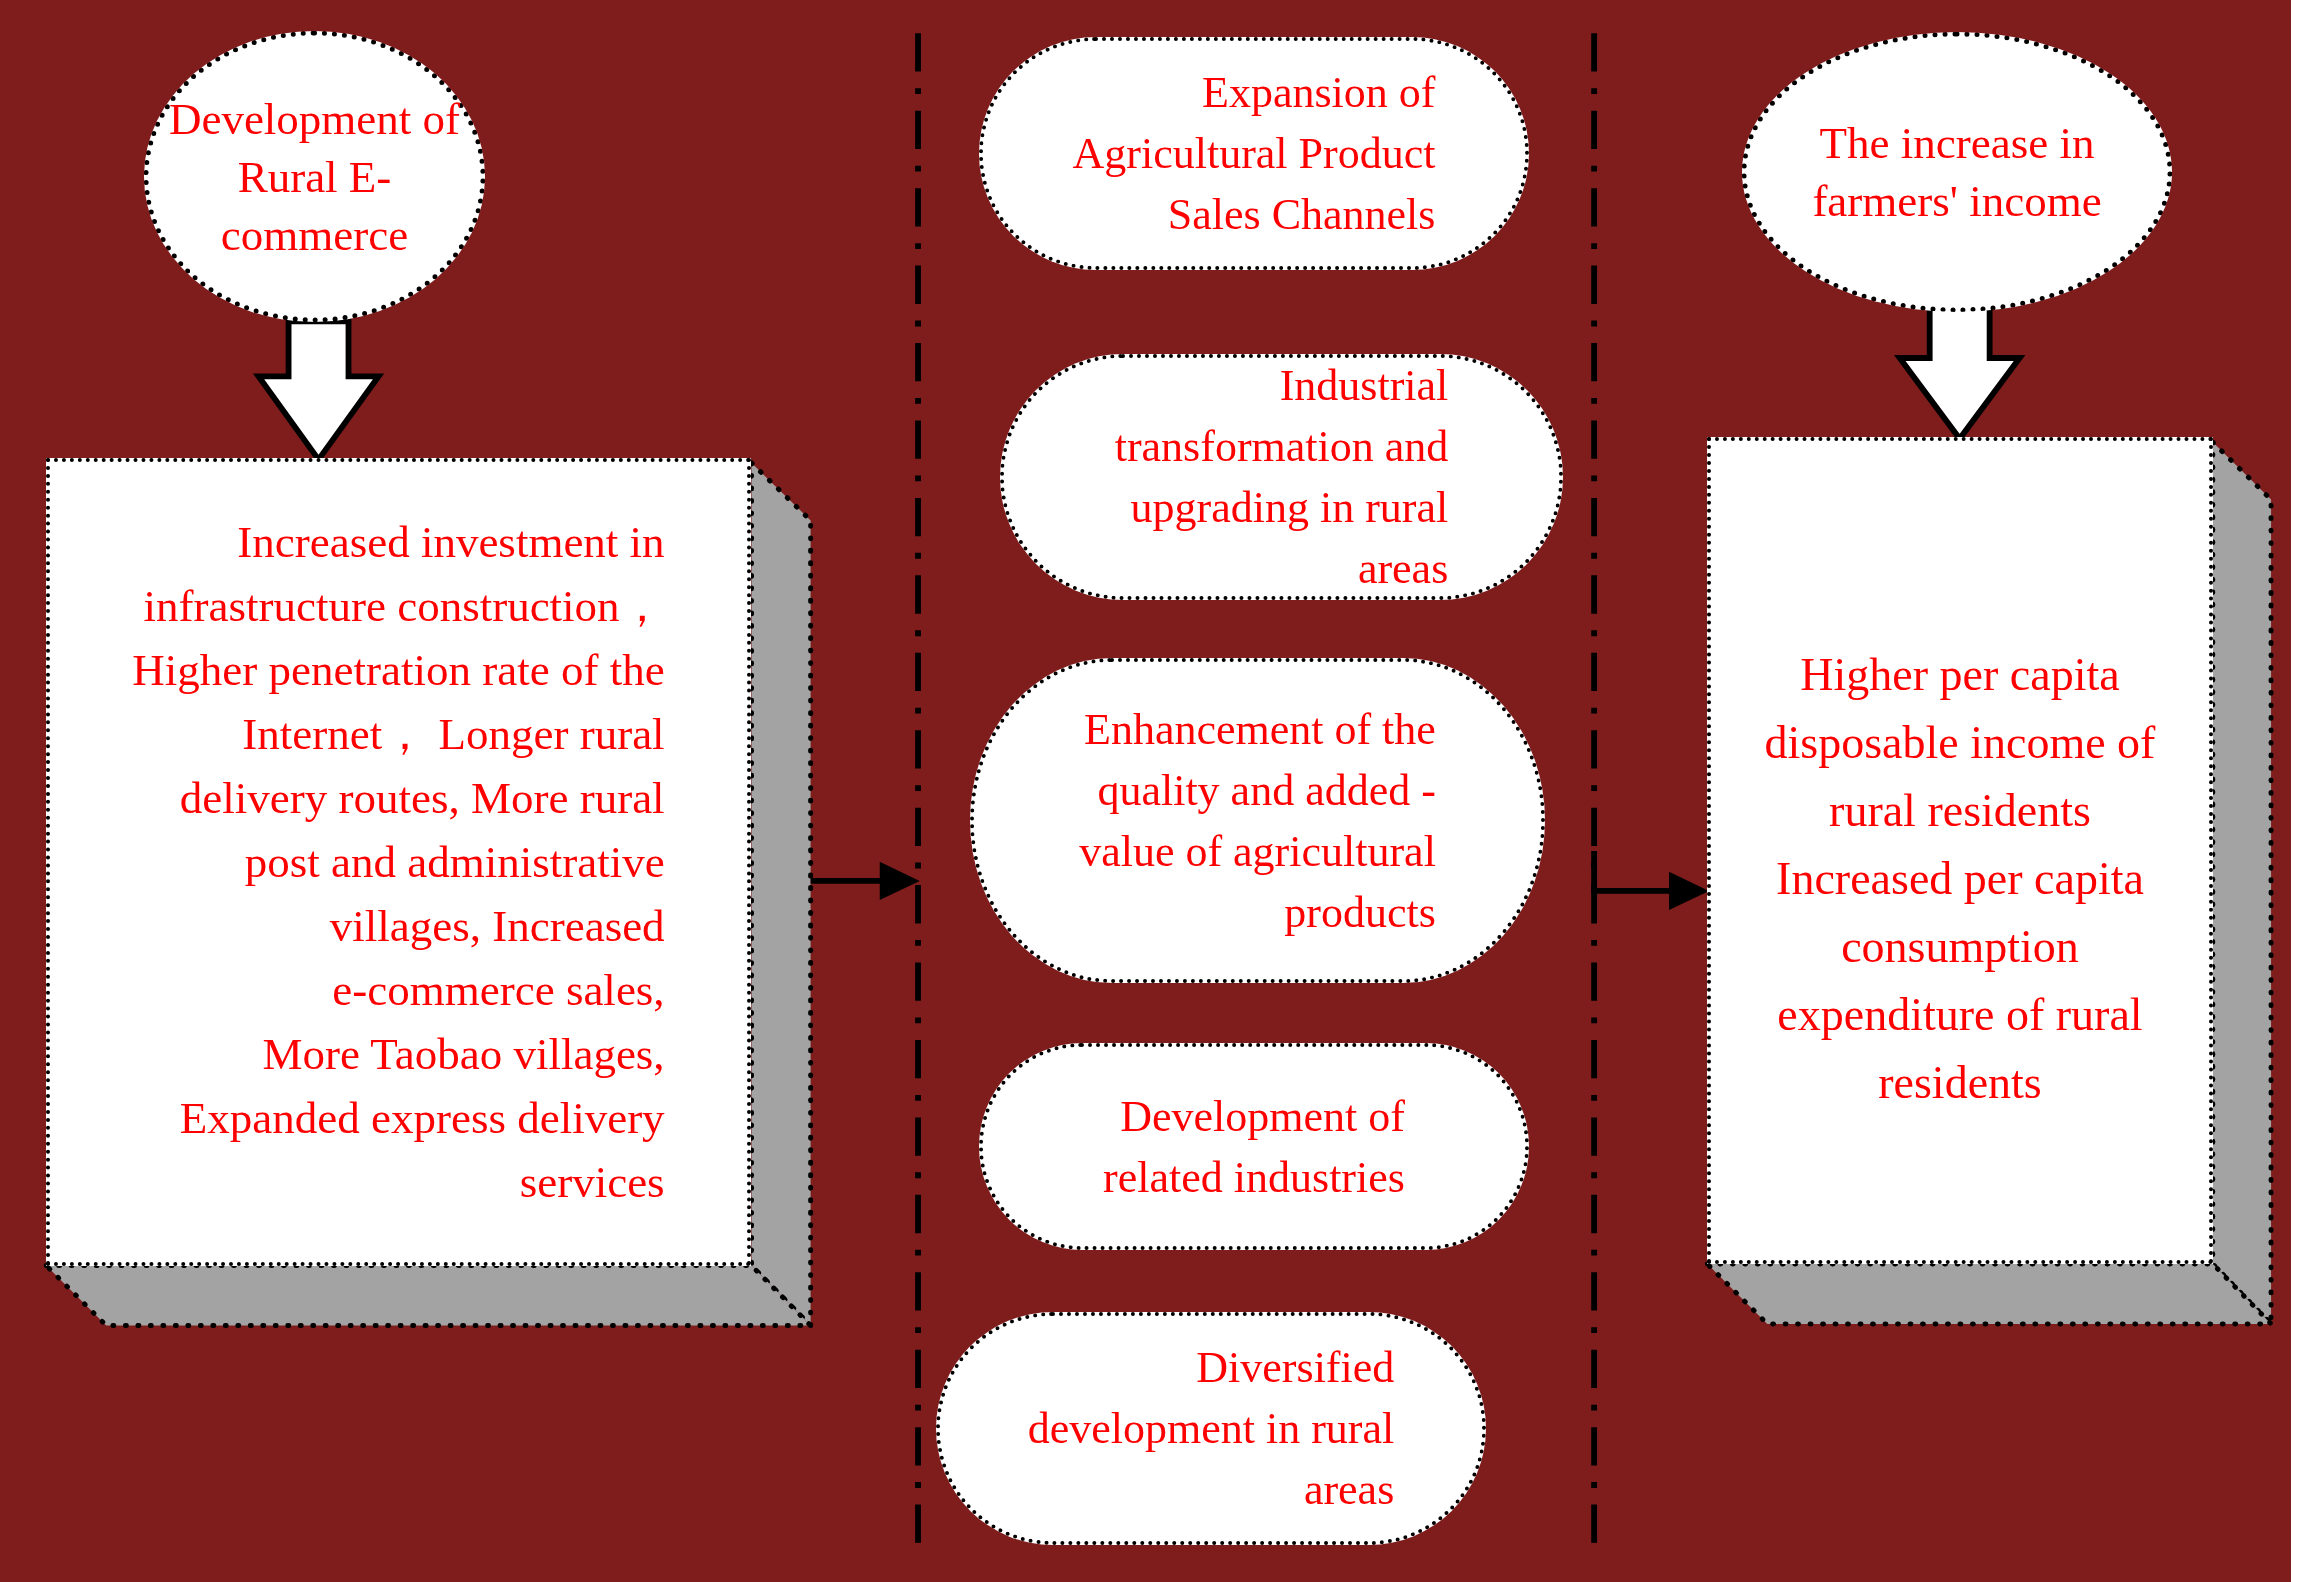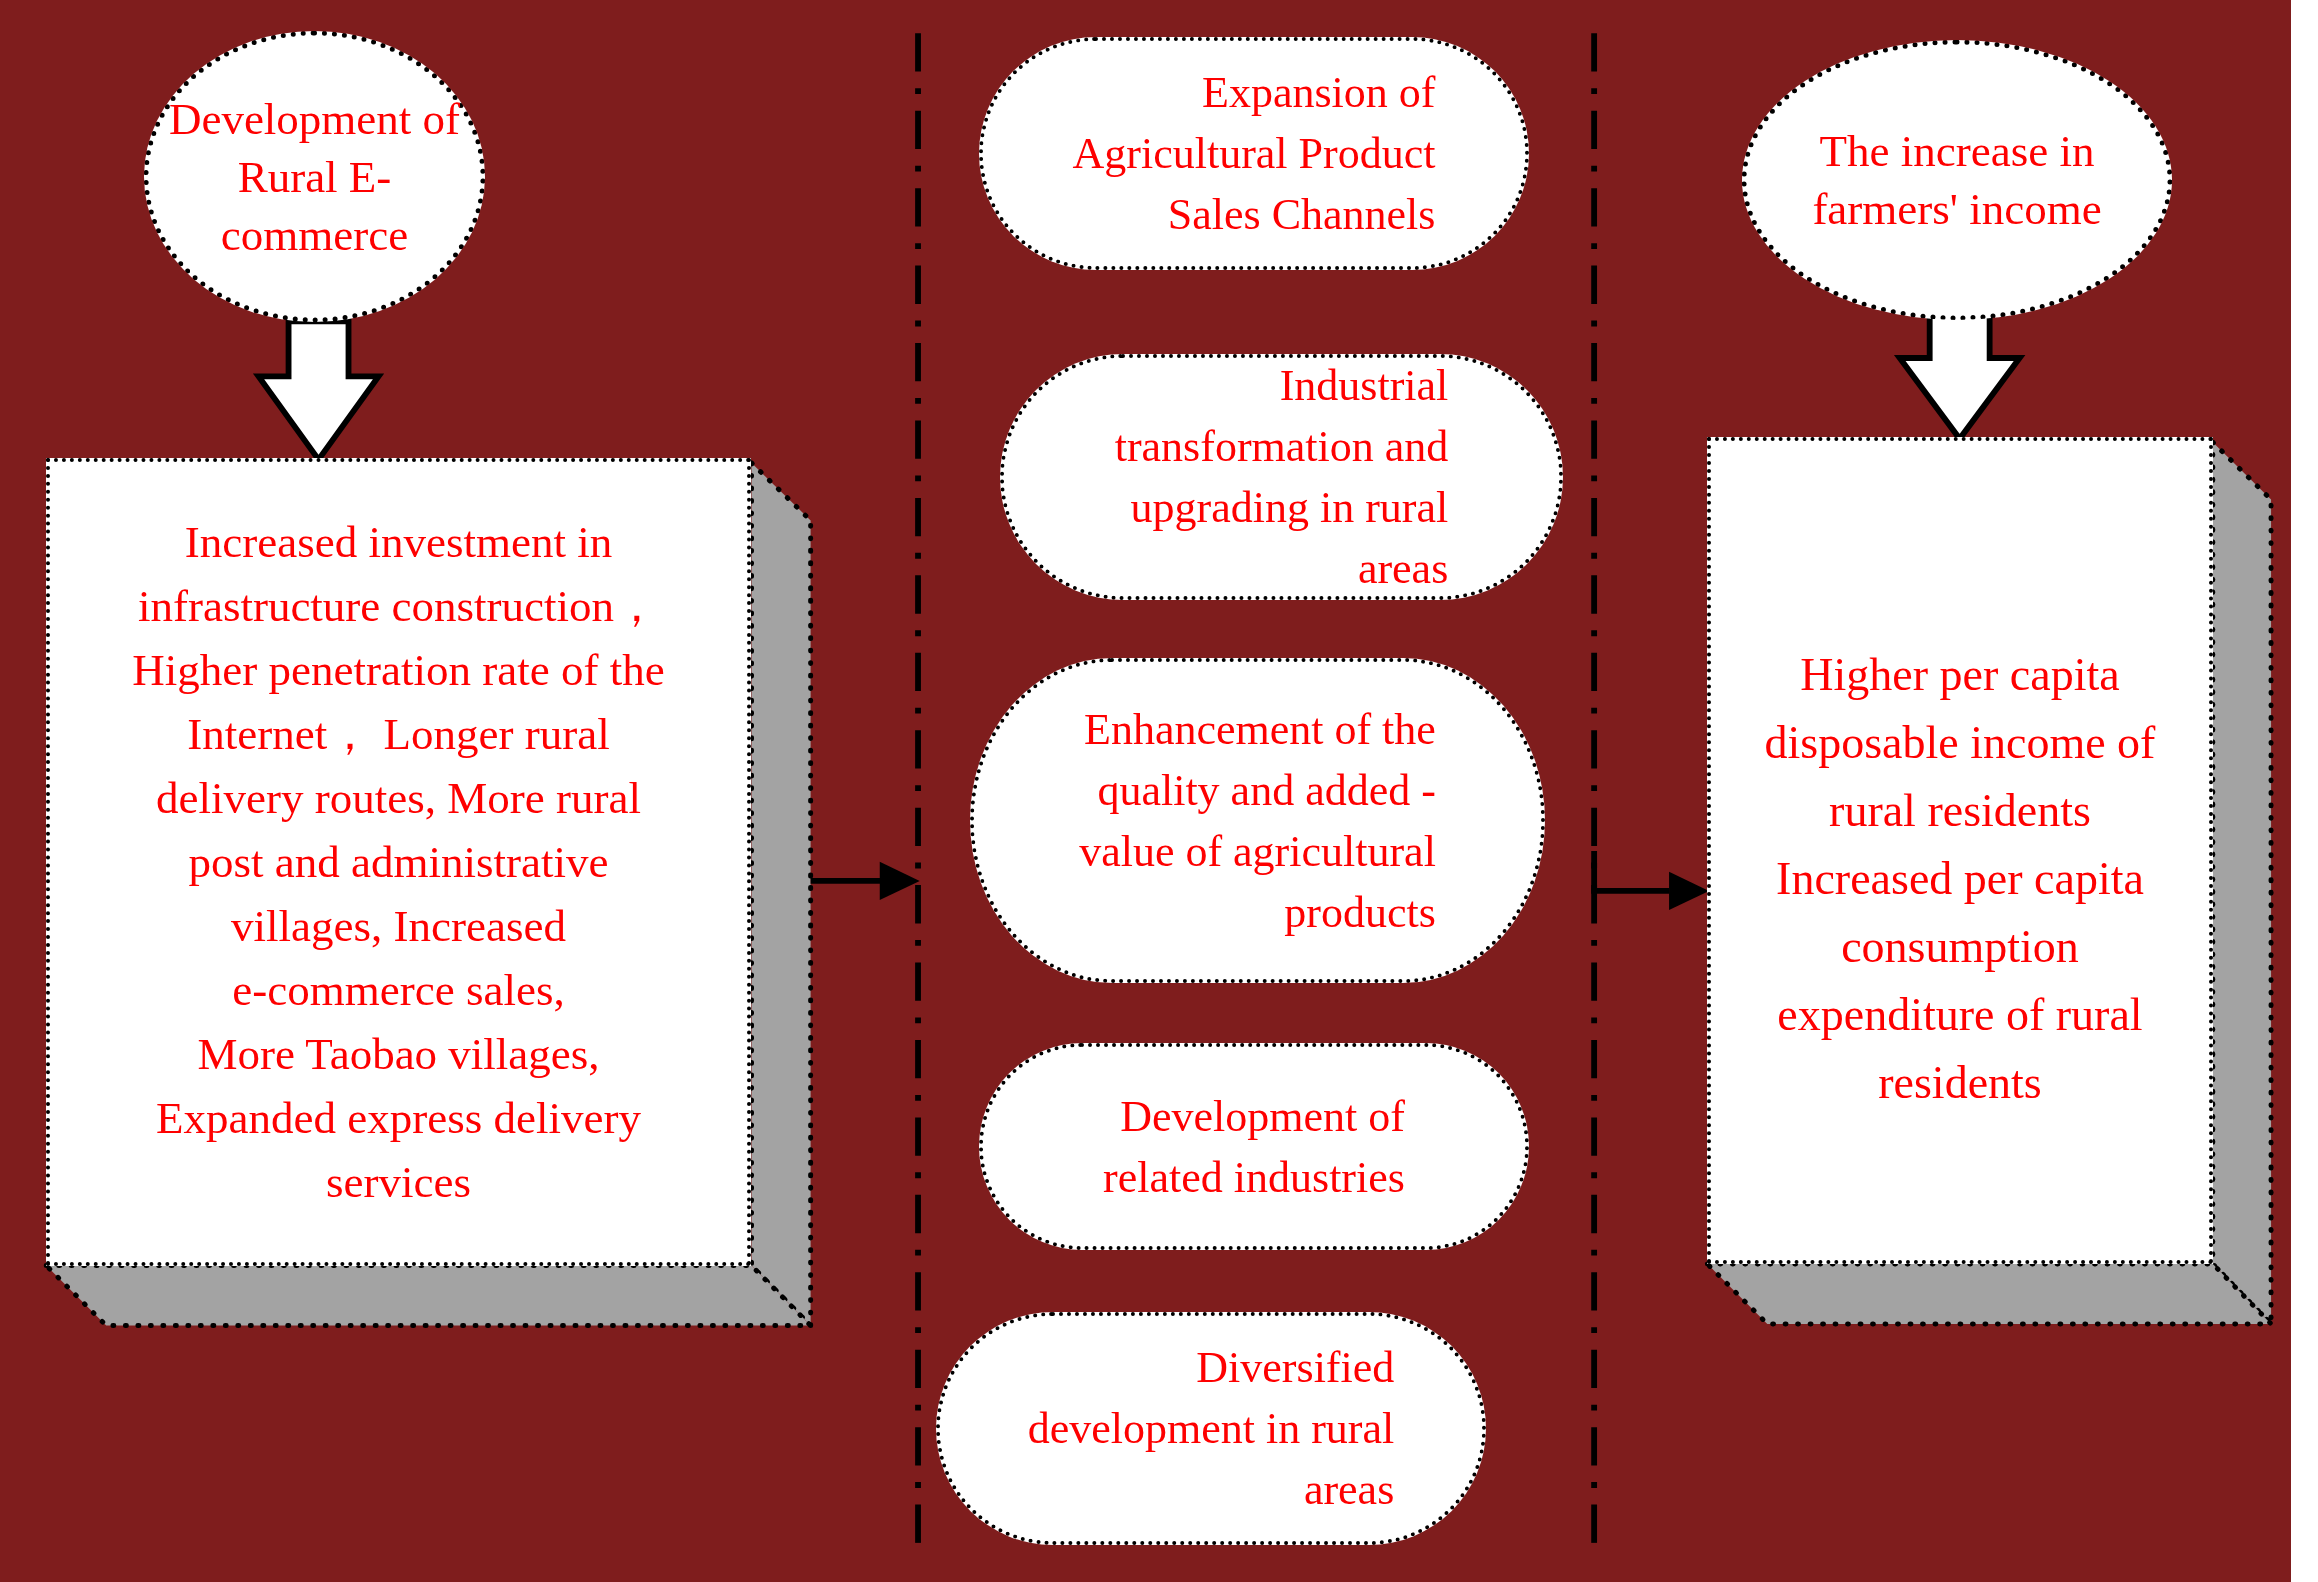--- a/index.html
+++ b/index.html
@@ -18,21 +18,21 @@
     color:#fe0000;
     background:#ffffff;
     box-sizing:border-box;
     z-index:2;
   }
   .txt{white-space:pre-line;display:block;}
   .ellipse{border:5px dotted #000;border-radius:50%;}
   .rectbox{border:4.2px dotted #000;}
   .pill{border:4.2px dotted #000;}
   .f-ellipse{font-size:45px;line-height:58px;}
-  .f-rectL{font-size:45px;line-height:64px;}
+  .f-rectL{font-size:45px;line-height:64px;text-align:right;}
   .f-rectR{font-size:46px;line-height:68px;justify-content:center;}
   .f-mid{font-size:44px;line-height:61px;text-align:right;}
 </style>
 </head>
 <body>
 
 <div id="canvas">
 
   <svg id="shape-layer" width="2319" height="1582" viewBox="0 0 2784 1900" xmlns="http://www.w3.org/2000/svg">
 
@@ -99,21 +99,21 @@
     <span class="txt">Development of
 related industries</span>
   </div>
 
   <div class="shape pill f-mid" style="left:936px;top:1312px;width:550px;height:233px;border-radius:117px / 50%;">
     <span class="txt">Diversified
 development in rural
 areas</span>
   </div>
 
-  <div class="shape ellipse f-ellipse" style="left:1742px;top:40px;width:430px;height:280px;">
+  <div class="shape ellipse f-ellipse" style="left:1742px;top:32px;width:430px;height:280px;">
     <span class="txt">The increase in
 farmers' income</span>
   </div>
 
   <div class="shape rectbox f-rectR" style="left:1707px;top:437px;width:506px;height:827px;padding-top:57px;">
     <span class="txt">Higher per capita
 disposable income of
 rural residents
 Increased per capita
 consumption

